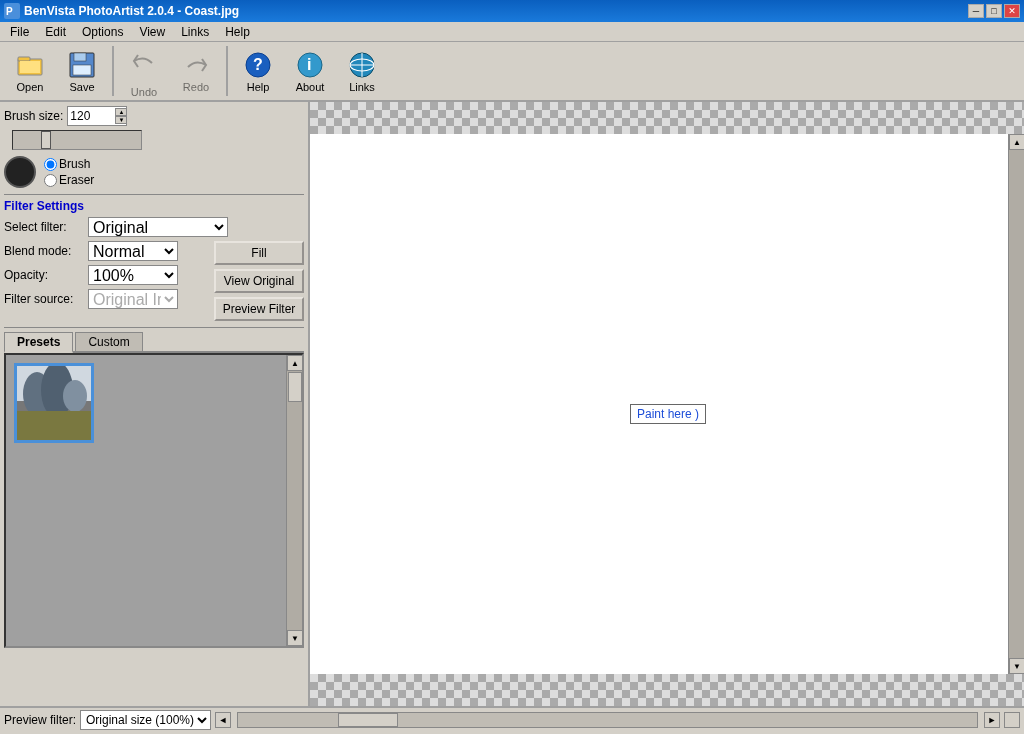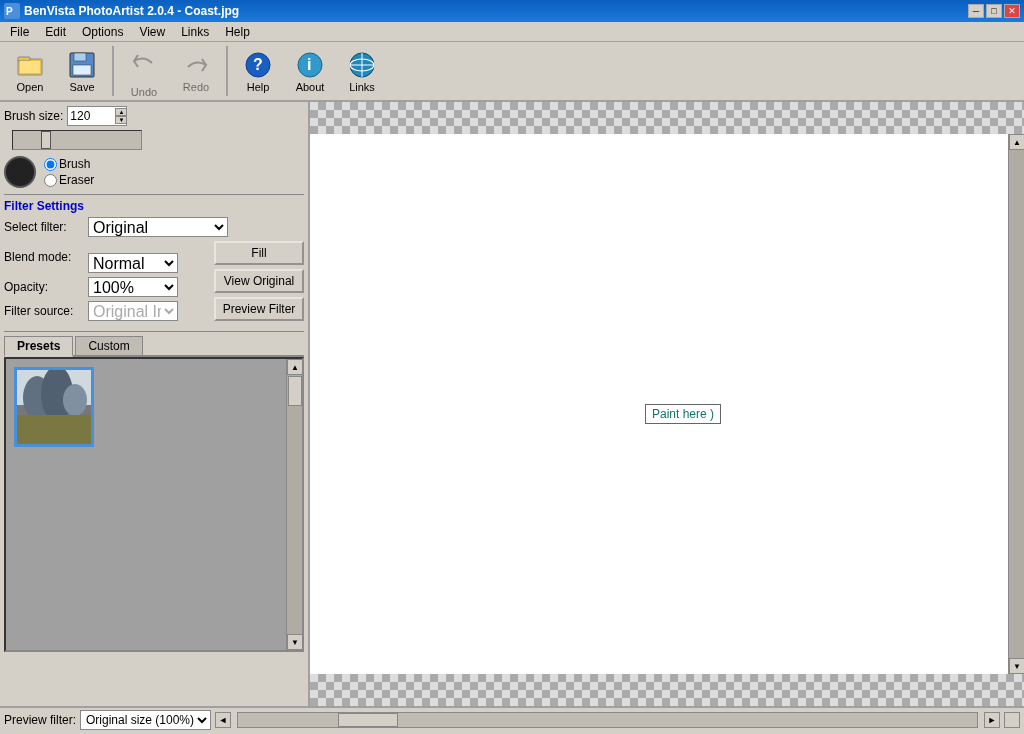--- a/index.html
+++ b/index.html
@@ -248,23 +248,23 @@
       display: flex;
       align-items: center;
       justify-content: center;
     }
 
     .paint-here-label {
       border: 1px solid #666;
       padding: 2px 6px;
       background: white;
       font-size: 12px;
-      color: #0f766e;
+      color: #1d4ed8;
       position: absolute;
-      left: 335px;
+      left: 320px;
       top: 270px;
     }
 
     
     #status-bar {
       height: 26px;
       background: #d4d0c8;
       border-top: 2px solid #a0a0a0;
       display: flex;
       align-items: center;
@@ -487,21 +487,21 @@
           <option>Sketch</option>
         </select>
       </div>
 
       <div style="display:flex; gap:4px; align-items:flex-start; margin-top:4px;">
 
         <div style="flex:1;">
 
           <div class="filter-row">
             <span class="filter-label">Blend mode:</span>
-            <select style="width:90px;margin-top:12px;">
+            <select style="width:90px;">
               <option>Normal</option>
               <option>Multiply</option>
               <option>Screen</option>
               <option>Overlay</option>
             </select>
           </div>
 
           <div class="filter-row">
             <span class="filter-label">Opacity:</span>
             <select style="width:90px;">

